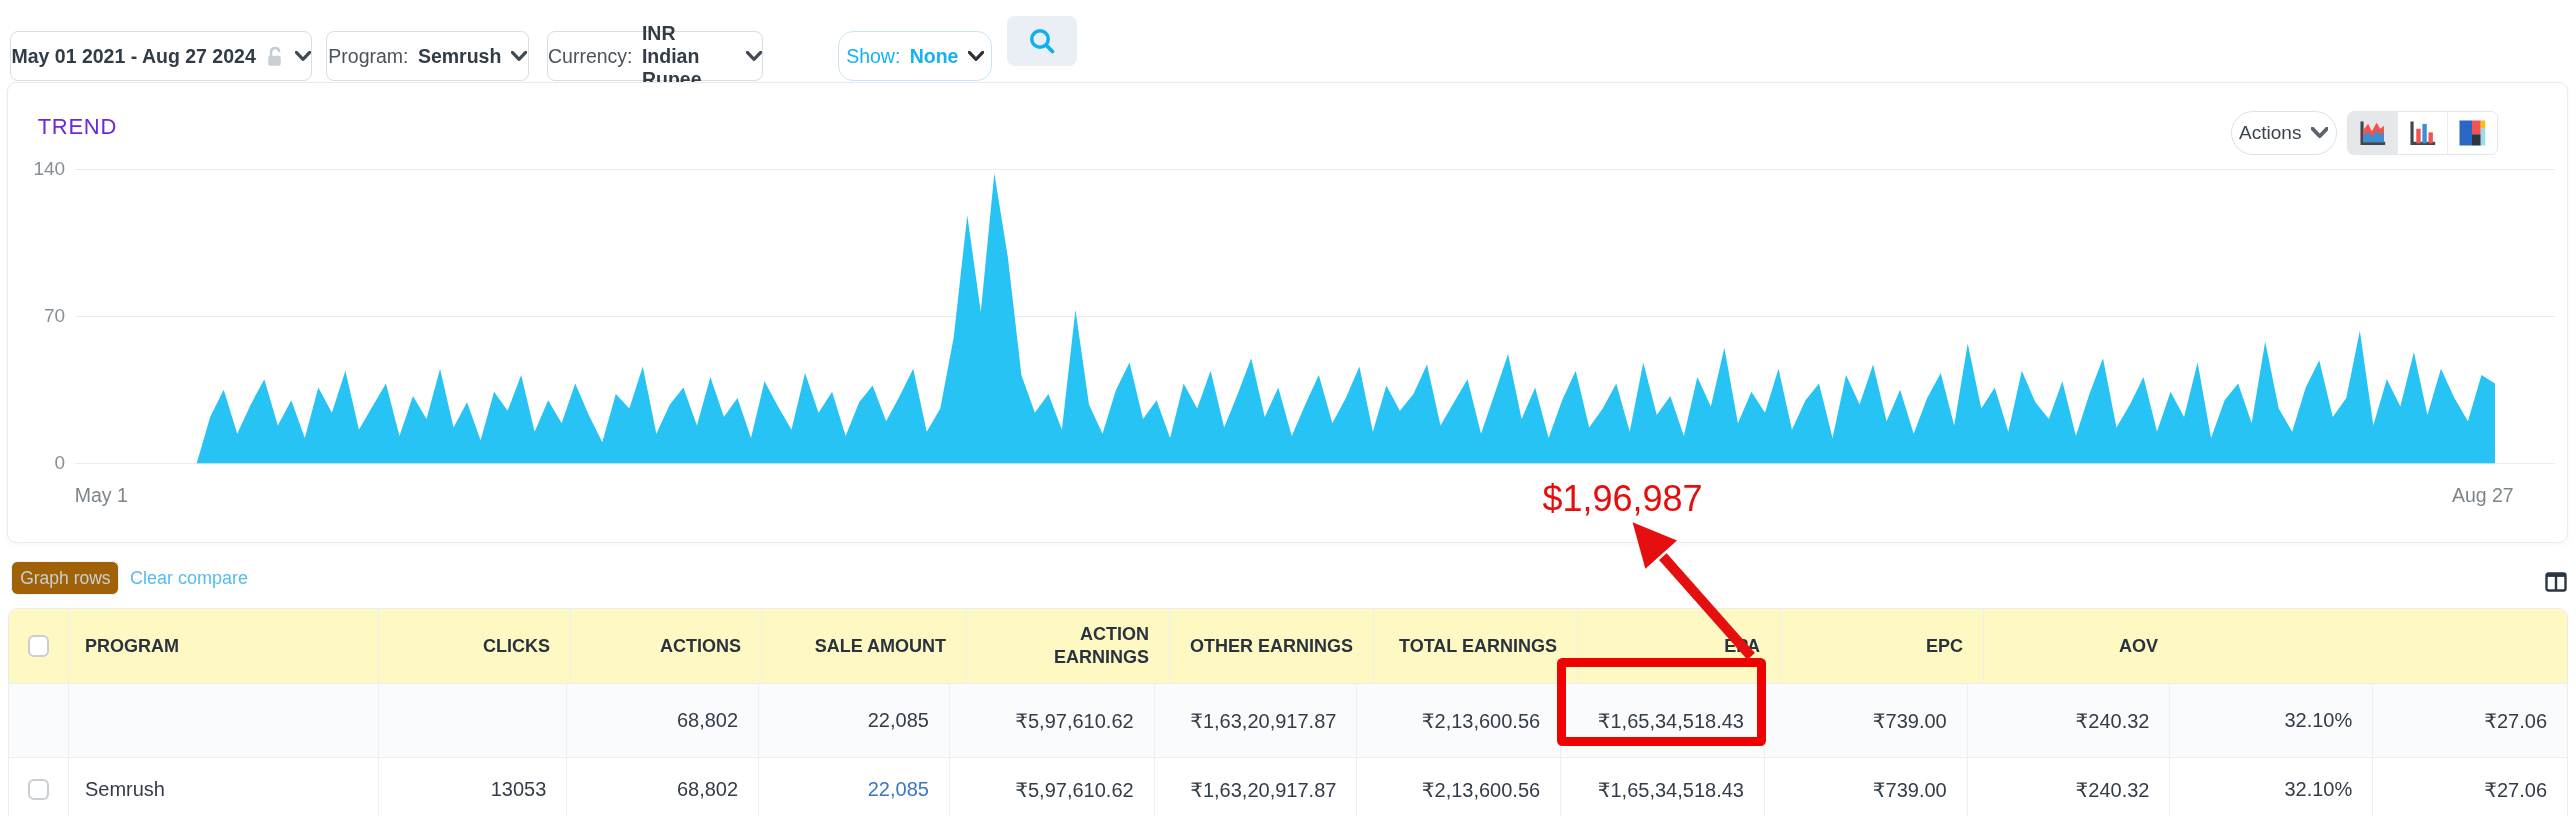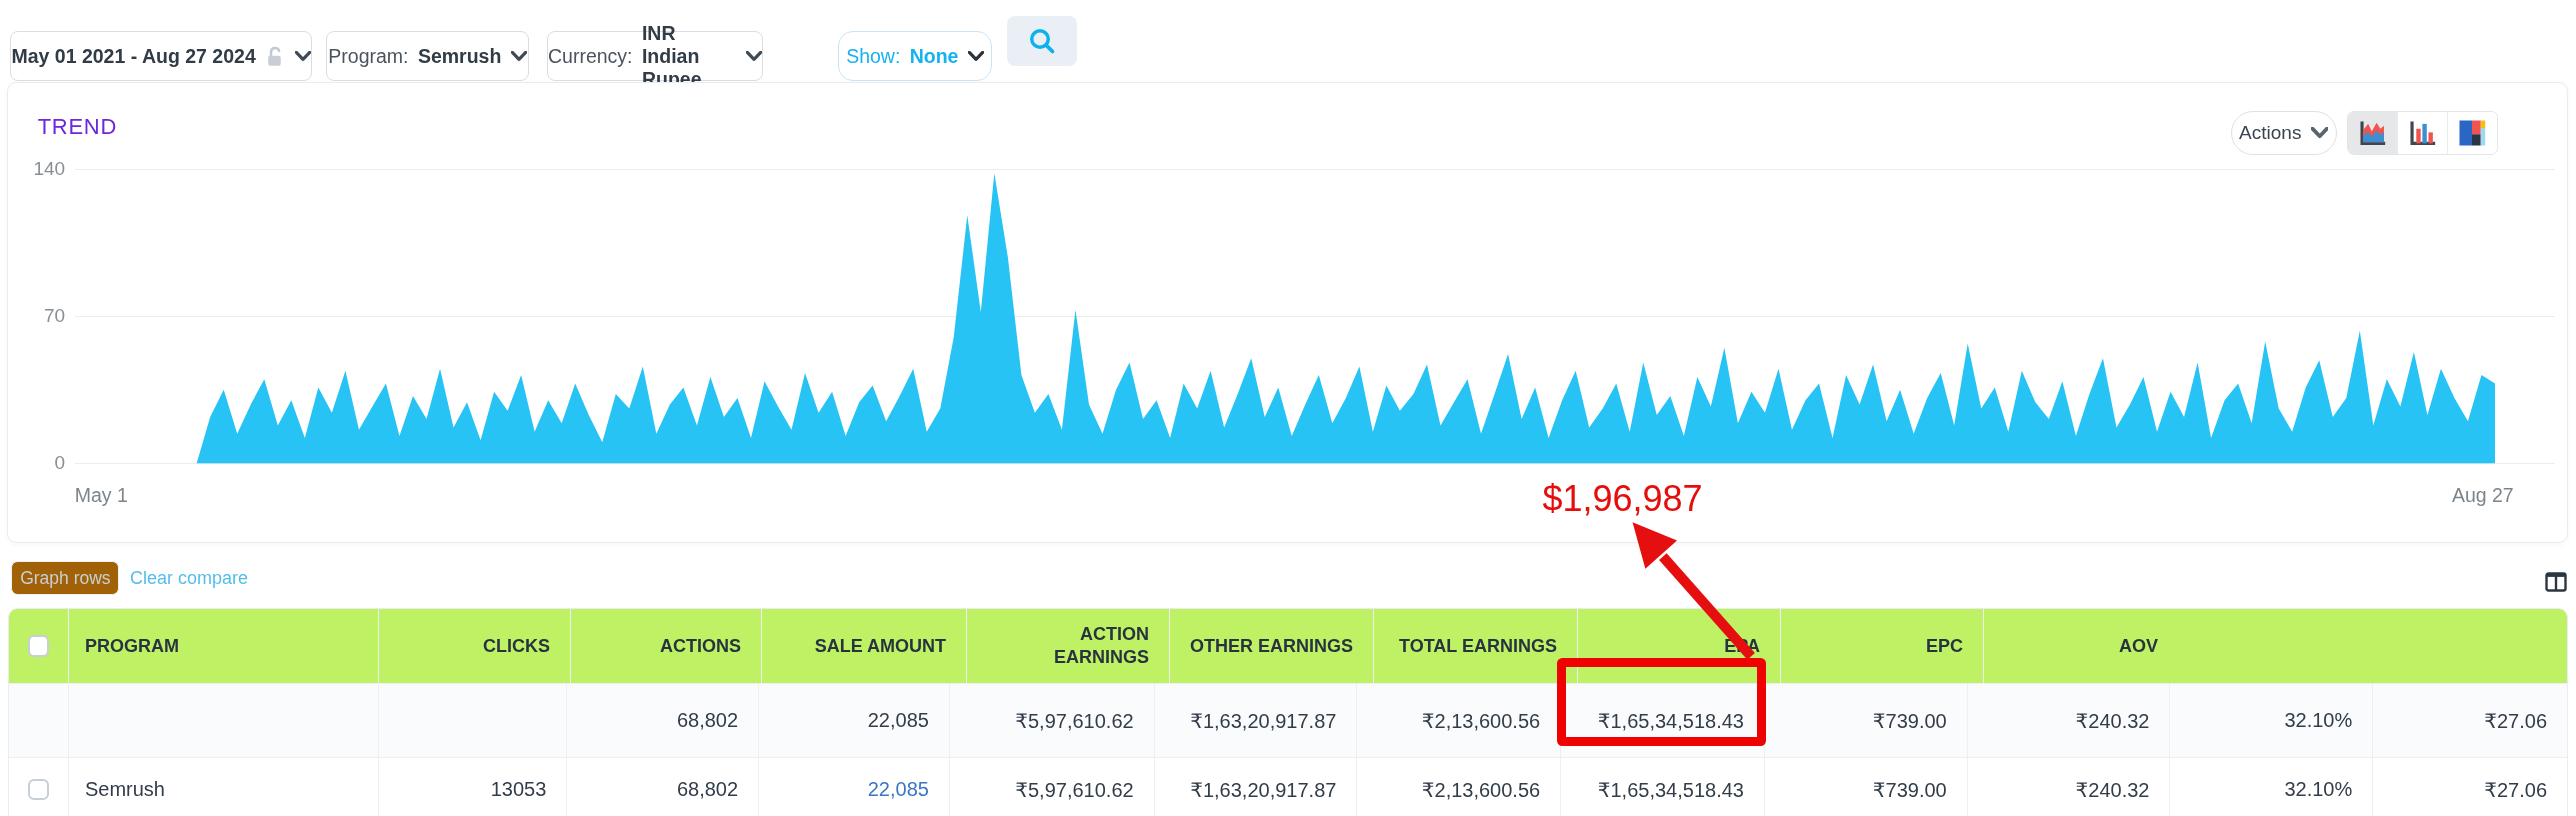--- a/index.html
+++ b/index.html
@@ -50,21 +50,21 @@
     border:1.3px solid #eef1f3; border-radius:6.7px; font-size:17.5px; color:#c9cfd4; font-weight:500;
     display:flex; align-items:center; justify-content:center; cursor:default; }
   .clearcompare { position:absolute; left:130px; top:568px; font-size:18px; color:#55bdec;
     font-weight:500; cursor:pointer; }
   .colsicon { position:absolute; left:2544px; top:570px; width:24px; height:24px; cursor:pointer; }
 
   
   .tbl { position:absolute; left:8px; top:608px; width:2560px; background:#fff;
     border:1.3px solid #e9edf1; border-bottom:none; border-radius:9.4px 9.4px 0 0; overflow:hidden; z-index:1; }
   .trow { display:flex; align-items:stretch; }
-  .thead { height:74px; background:#bef264; }
+  .thead { height:74px; background:#fef9c3; }
   .tsum  { height:74px; background:#fafbfc; border-top:1.3px solid #eceff2; }
   .tdata { height:64px; background:#fff; border-top:1.3px solid #eceff2; }
   .tc { display:flex; align-items:center; justify-content:flex-end; padding:0 20px;
     border-left:1.3px solid #ecf0f3; font-size:20px; color:#323d49; white-space:nowrap; }
   .trow .tc:first-child { border-left:none; }
   .thead .tc { font-size:18px; font-weight:700; color:#28333f; }
   .tc.left { justify-content:flex-start; padding-left:16px; }
   .tc.wrap { white-space:normal; text-align:right; line-height:23px; }
   .tc.link { color:#3b76c5; cursor:pointer; }
   .c0{width:59px; justify-content:center; padding:0;}

